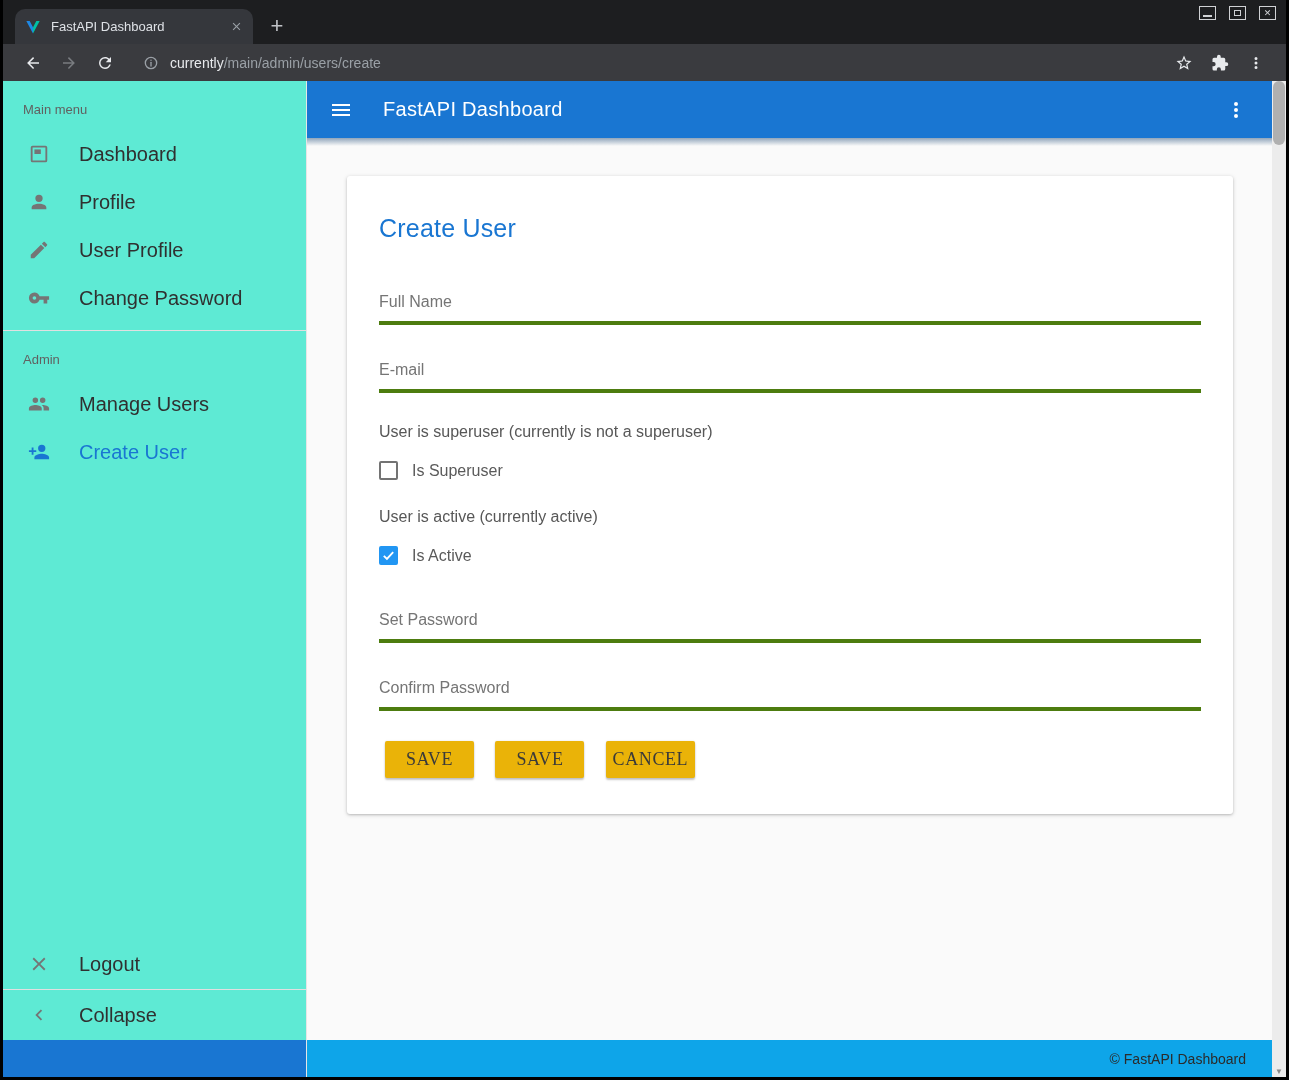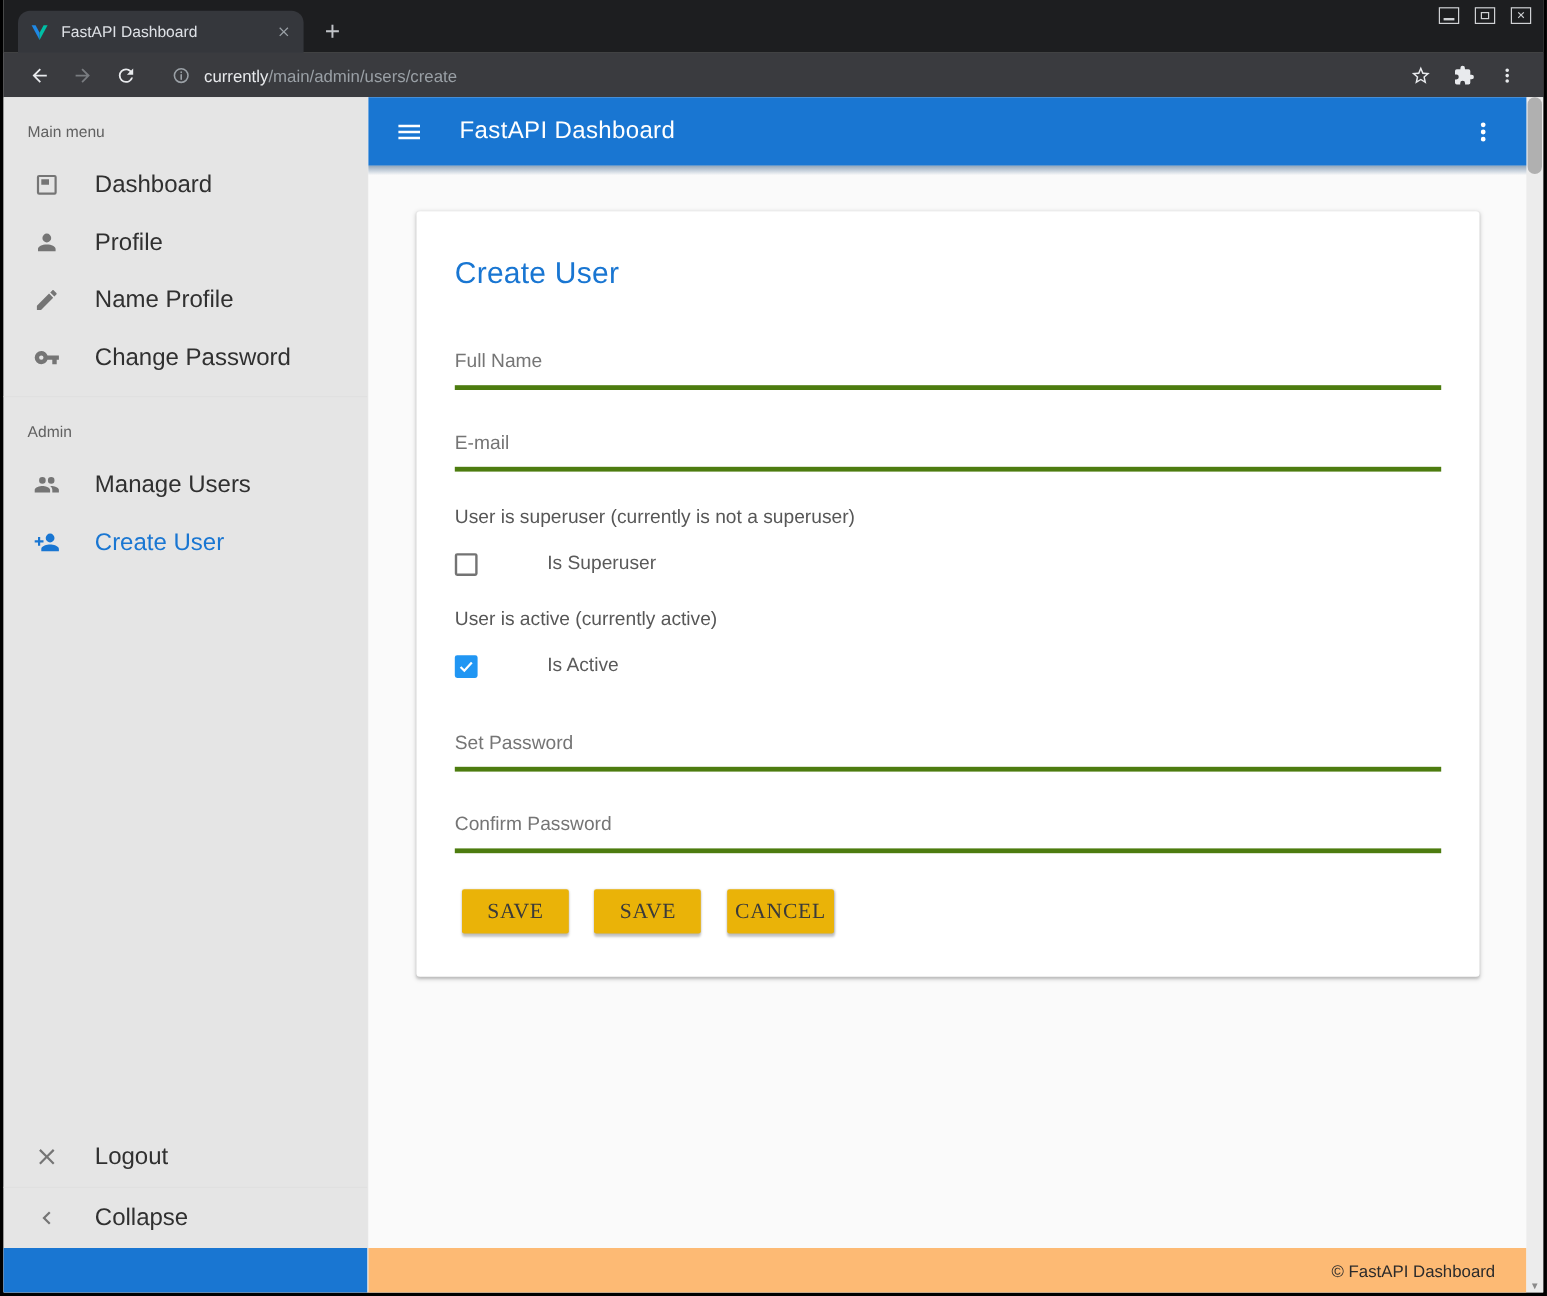--- a/index.html
+++ b/index.html
@@ -57,21 +57,21 @@
   .info-icon { display: flex; color: #9aa0a6; }
   .info-icon svg { width: 16px; height: 16px; stroke: currentColor; fill: none; }
   .url { margin-left: 11px; font-size: 14px; color: #9aa0a6; white-space: nowrap; }
   .url-host { color: #e8eaed; }
 
   
   .page { flex: 1; display: flex; min-height: 0; }
 
   
   .sidebar {
-    width: 304px; flex: 0 0 304px; background: #e5e5e5;
+    width: 304px; flex: 0 0 304px; background: #5eead4;
     border-right: 1px solid #e6e6e6;
     display: flex; flex-direction: column;
   }
   .nav-header { padding: 21px 20px 13px; font-size: 13px; color: #616161; }
   .nav-item {
     height: 48px; display: flex; align-items: center; padding-left: 25px;
     color: #303030; cursor: pointer;
   }
   .nav-icon { width: 22px; height: 22px; display: flex; }
   .nav-icon svg { width: 22px; height: 22px; fill: #757575; }
@@ -112,42 +112,42 @@
 
   .text-field { margin-bottom: 30px; }
   .mat-input {
     display: block; width: 100%; border: none; outline: none; background: transparent;
     border-bottom: 4px solid #4d7c0f; font-size: 16px; color: #333;
     padding: 6px 0 10px; font-family: "Liberation Sans", sans-serif;
   }
   .mat-input::placeholder { color: #757575; opacity: 1; }
 
   .note { font-size: 16px; color: #575757; margin: 2px 0 20px; }
-  .check-row { display: flex; margin-bottom: 28px; gap: 44px; }
+  .check-row { display: flex; align-items: center; margin-bottom: 28px; }
   .checkbox {
     width: 19px; height: 19px; border: 2px solid #737373; border-radius: 2px;
     display: flex; align-items: center; justify-content: center; background: #fff;
   }
   .checkbox .check { display: none; width: 15px; height: 15px; }
   .checkbox.checked { background: #2196f3; border-color: #2196f3; }
   .checkbox.checked .check { display: block; }
   .check-label { margin-left: 14px; font-size: 16px; color: #5a5a5a; }
 
   .btn-row { margin-top: 26px; padding-left: 6px; }
   .btn {
     min-width: 89px; height: 37px; margin-right: 17px;
     background: #eab308; border: none; border-radius: 2px;
     box-shadow: 0 2px 2px rgba(0,0,0,0.22), 0 0 2px rgba(0,0,0,0.12);
     font-family: Liberation Serif, serif;
     font-size: 18px; font-weight: 500; letter-spacing: 0.6px; color: #3a3a3a;
     cursor: pointer;
   }
 
   .page-footer {
-    height: 37px; flex: 0 0 37px; background: #fdba74;
+    height: 37px; flex: 0 0 37px; background: #0ea5e9;
     display: flex; align-items: center; justify-content: flex-end;
     padding-right: 26px; font-size: 14px; color: #2b2b2b; text-align: center;
   }
 
   
   .scrollbar { width: 14px; flex: 0 0 14px; background: #ececec; position: relative; }
   .scroll-thumb { position: absolute; top: 0; left: 1px; width: 12px; height: 64px; background: #b0b0b0; border-radius: 6px; }
   .scroll-arrow { position: absolute; bottom: 1px; left: 0; width: 14px; text-align: center; font-size: 8px; color: #8a8a8a; }
 </style>
 </head>
@@ -250,21 +250,21 @@
         </span>
         <span class="nav-label">Profile</span>
       </div>
 
       <div class="nav-item">
         <span class="nav-icon">
           <svg viewBox="0 0 24 24">
               <path d="M20.71 7.04c.39-.39.39-1.04 0-1.41l-2.34-2.34c-.37-.39-1.02-.39-1.41 0l-1.84 1.83 3.75 3.75M3 17.25V21h3.75L17.81 9.93l-3.75-3.75L3 17.25z"></path>
             </svg>
         </span>
-        <span class="nav-label">Name Profile</span>
+        <span class="nav-label">User Profile</span>
       </div>
 
       <div class="nav-item">
         <span class="nav-icon">
           <svg viewBox="0 0 24 24">
               <path fill-rule="evenodd" d="M7 14a2 2 0 0 1-2-2 2 2 0 0 1 2-2 2 2 0 0 1 2 2 2 2 0 0 1-2 2m5.65-4C11.83 7.67 9.61 6 7 6a6 6 0 0 0-6 6 6 6 0 0 0 6 6c2.61 0 4.83-1.67 5.65-4H17v4h4v-4h2v-4H12.65z"></path>
             </svg>
         </span>
         <span class="nav-label">Change Password</span>
       </div>

